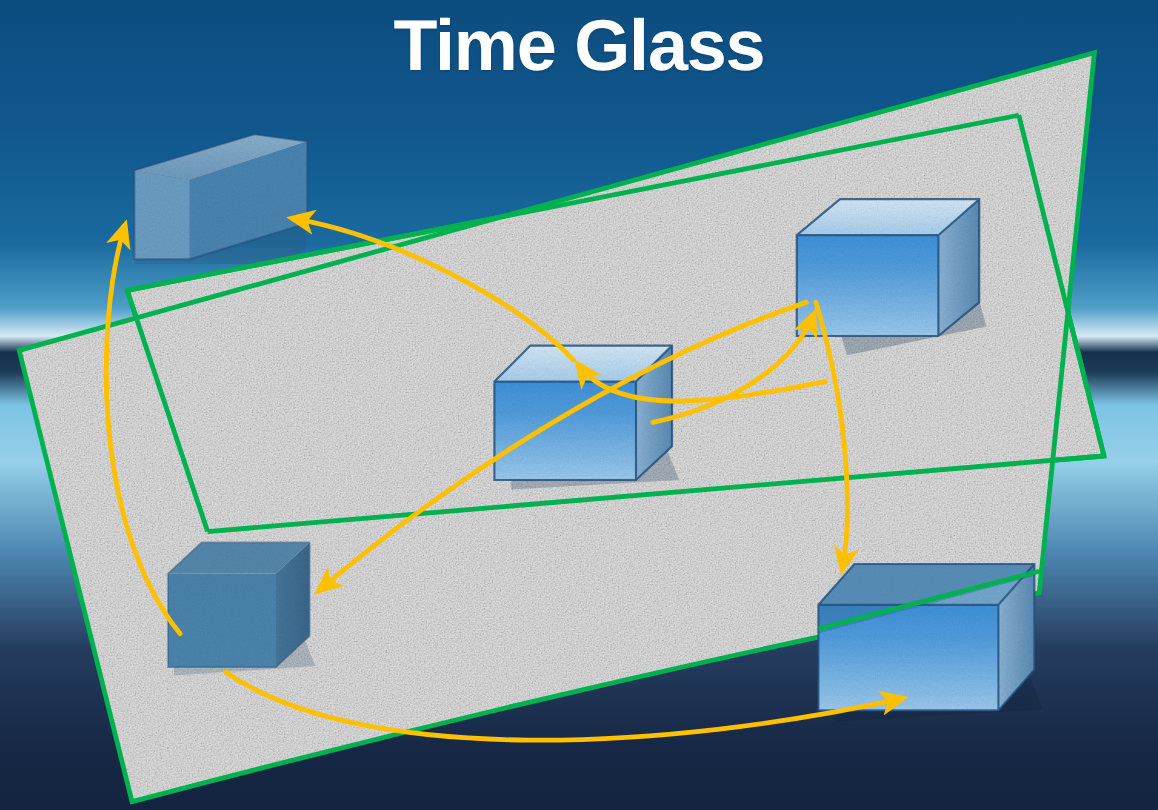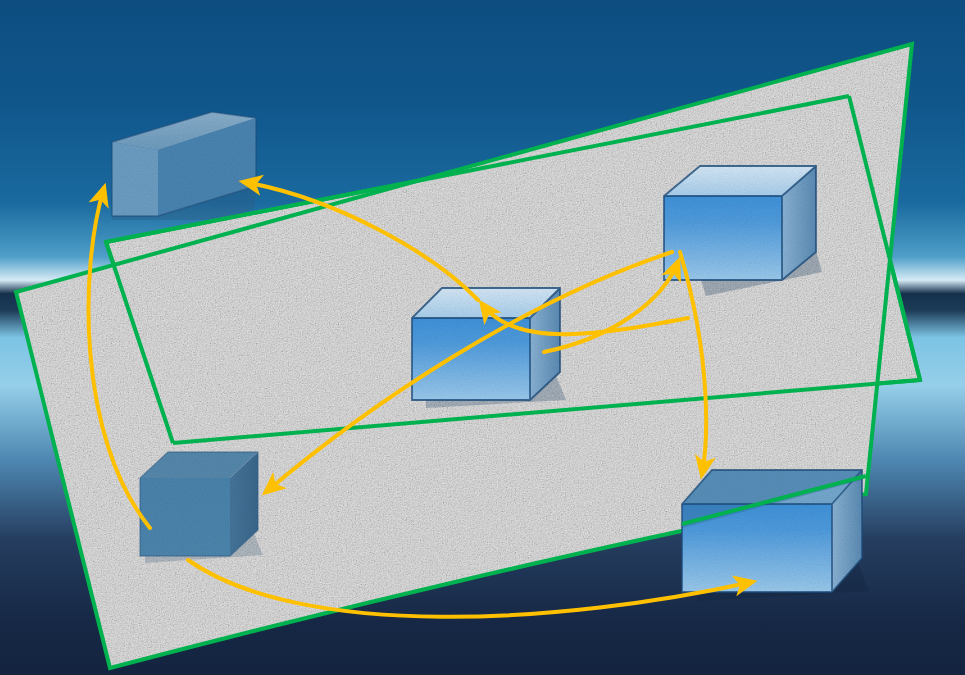--- a/index.html
+++ b/index.html
@@ -181,14 +181,15 @@
       <path d="M 478,300 C 432,252 334,198 244,182"></path>
       <path d="M 150,528 C 76,436 80,266 104,188"></path>
       <path d="M 688,318 C 604,334 516,350 482,304"></path>
       <path d="M 672,252 C 522,302 372,402 266,492"></path>
       <path d="M 544,352 C 612,338 662,302 678,262"></path>
       <path d="M 680,252 C 712,360 708,442 702,474"></path>
       <path d="M 188,560 C 302,640 562,624 752,582"></path>
     </g>
   </svg>
 
+  <div id="title">Time Glass</div>
 
 </div>
 
 </body></html>

